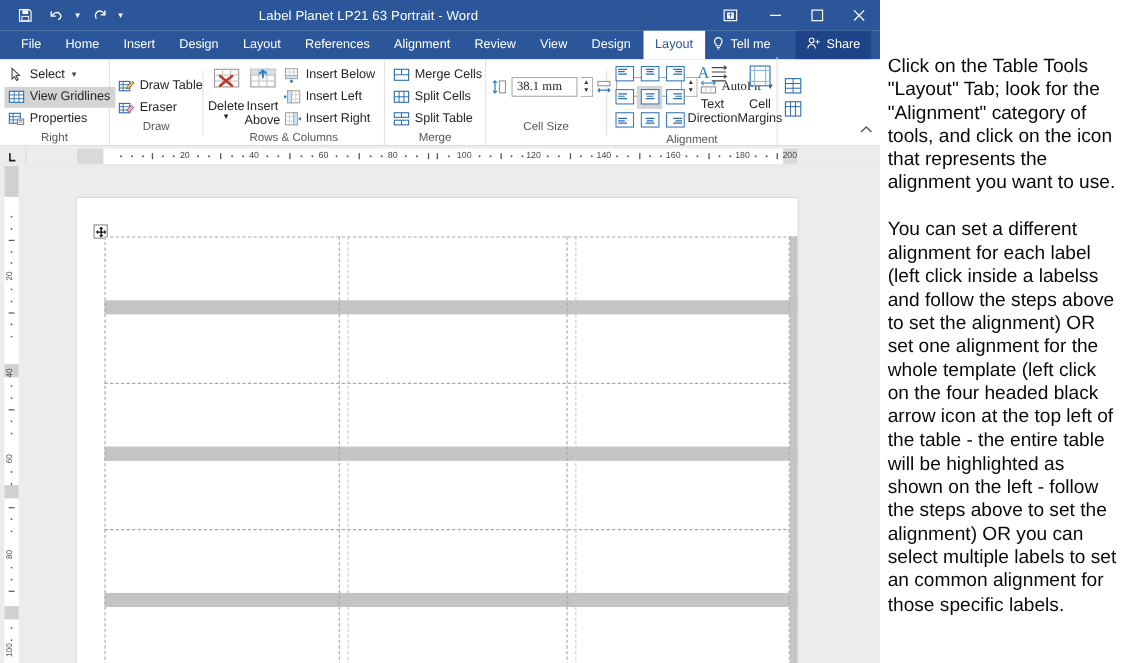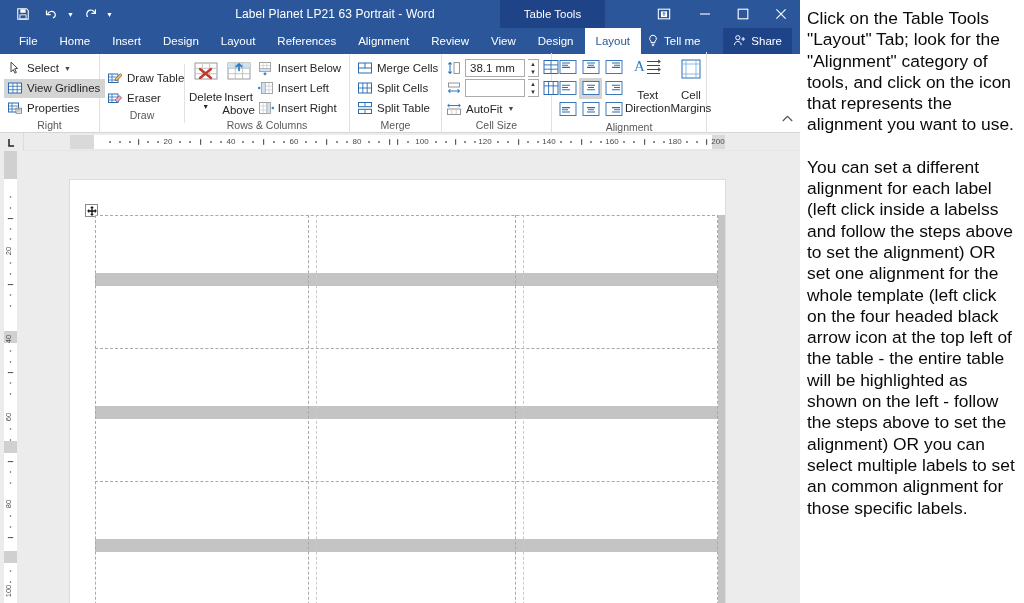--- a/index.html
+++ b/index.html
@@ -158,21 +158,21 @@
     padding-top: 3px;
     font-size: 11.5px; color: #262626;
     text-align: center;
     line-height: 12.5px;
   }
   .bigbtn .ic { width: 32px; height: 30px; display: block; }
   .bigbtn .lbl { margin-top: 1px; }
   .bigbtn .dc { font-size: 7px; line-height: 8px; }
 
   
-  .cellsize-rows { display: flex; flex-direction: column; gap: 2px; padding-top: 3px; }
+  .cellsize-rows { display: flex; flex-direction: row; gap: 2px; padding-top: 3px; font-family: Liberation Serif, serif; }
   .csrow { display: flex; align-items: center; gap: 3px; }
   .csfield {
     width: 60px; height: 18px;
     border: 1px solid #ababab;
     background: #ffffff;
     font-size: 11.5px; color: #262626;
     display: flex; align-items: center;
     padding-left: 4px;
   }
   .spin { display: flex; flex-direction: column; width: 11px; height: 18px;
@@ -265,20 +265,21 @@
     width: 224px; height: 603px;
     background: #ffffff;
     padding: 8px 6px 0 7px;
     overflow: hidden;
   }
   .notes p {
     font-family: "Liberation Sans", sans-serif;
     font-size: 17.4px;
     line-height: 21.3px;
     color: #0a0a0a;
+    margin-top: 41px;
   }
   .notes p + p { margin-top: 21px; }
 </style>
 </head>
 <body>
 
 <div id="app">
 
   <div class="word-window">
 
@@ -302,21 +303,20 @@
         <div class="qat-caret">▼</div>
         <div class="qat-btn">
           <svg width="15" height="14" viewBox="0 0 16 16">
               <path d="M13 7.2c-.8-3-4-4.6-6.6-3.3C3.8 5.2 3 8.4 4.4 10.8" fill="none" stroke="#fff" stroke-width="1.4" stroke-linecap="round"></path>
               <path d="M13.6 3.4v4h-4" fill="none" stroke="#fff" stroke-width="1.4" stroke-linecap="round" stroke-linejoin="round"></path>
             </svg>
         </div>
         <div class="qat-caret">▼</div>
       </div>
 
-      <div class="tabletools-banner">Table Tools</div>
 
       <div class="wincontrols">
         <div class="wc wc-ribbondisp">
           <svg width="14" height="14" viewBox="0 0 16 16">
               <rect x="1.5" y="2.5" width="13" height="11" fill="none" stroke="#fff" stroke-width="1.2"></rect>
               <rect x="4.5" y="5" width="7" height="6.5" fill="#fff"></rect>
               <path d="M8 10.3V6.4M6.3 7.9L8 6.2l1.7 1.7" fill="none" stroke="#2b579a" stroke-width="1"></path>
             </svg>
         </div>
         <div class="wc">

